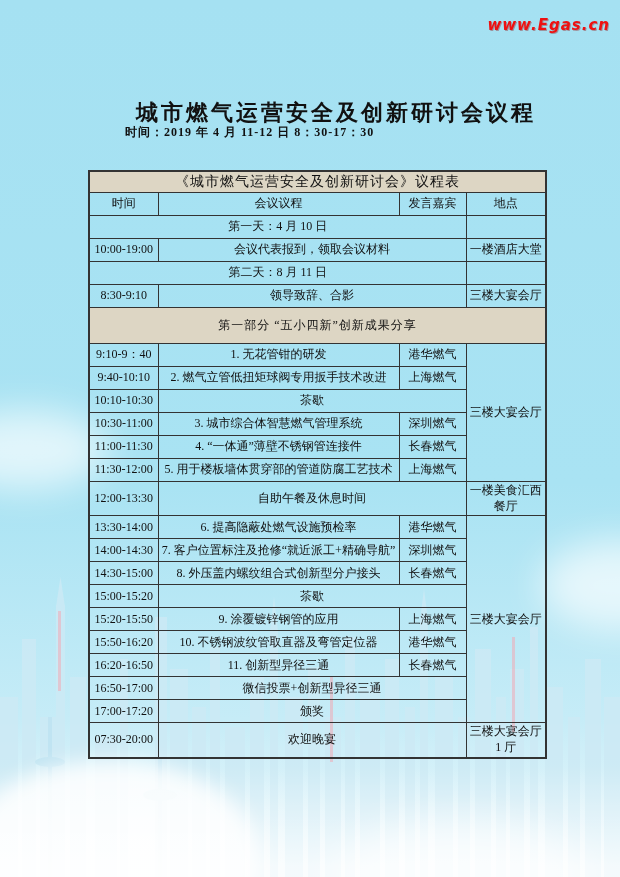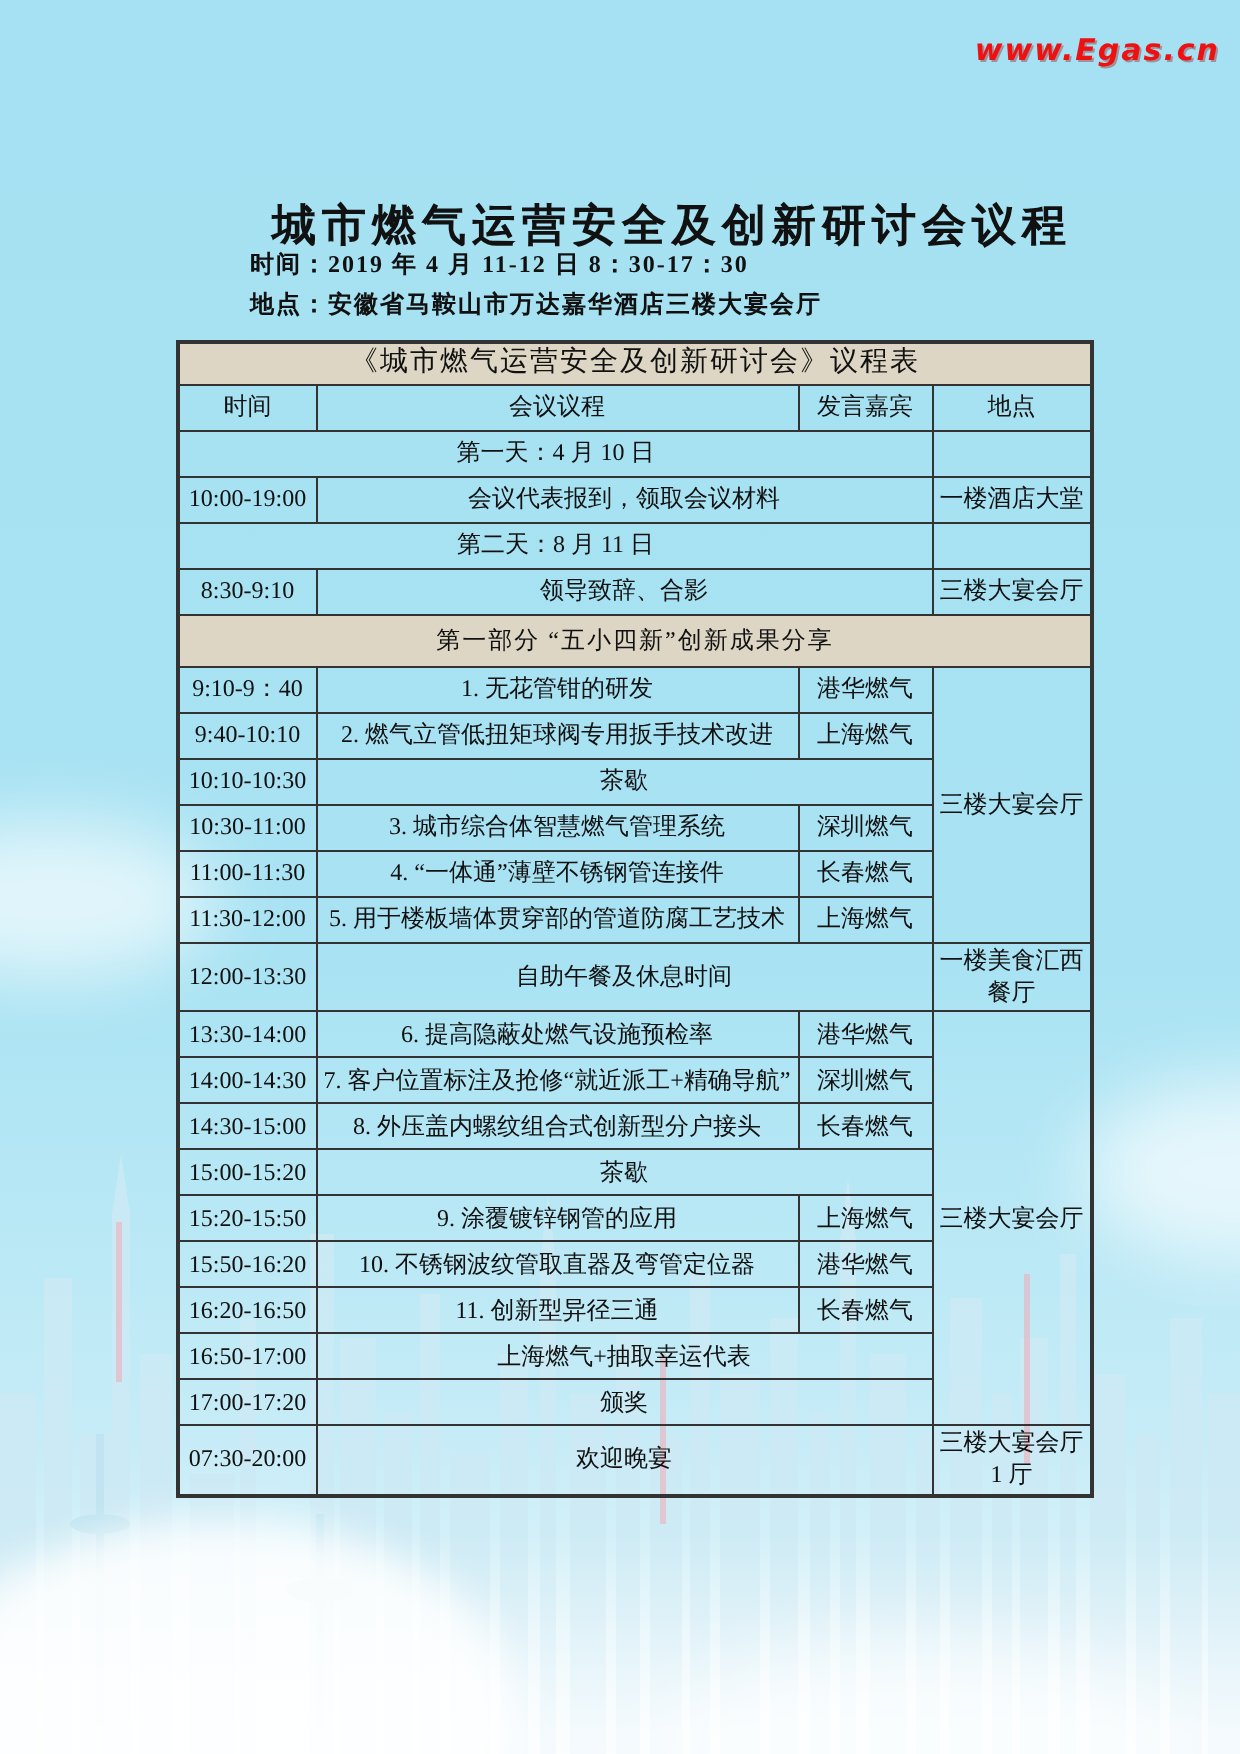--- a/index.html
+++ b/index.html
@@ -67,21 +67,21 @@
     text-align:center;
     vertical-align:middle;
     padding:1px 3px;
     font-weight:normal;
     line-height:1.3;
   }
   table.agenda{border:2px solid var(--border);}
   tr.h-normal{height:23px;margin-top:40px;}
   tr.h-tall{height:34px;}
   tr.h-title{height:14px;}
-  tr.h-section{height:26px;}
+  tr.h-section{height:36px;}
   td.tbl-title{
     background:var(--section-bg);
     font-size:14px;font-weight:bold;letter-spacing:1px;
     border-bottom:2px solid var(--border);
   }
   td.section-row{
     background:var(--section-bg);
     font-weight:bold;letter-spacing:1px;
     border-top:2px solid var(--border);
     border-bottom:2px solid var(--border);
@@ -150,21 +150,20 @@
   <div class="cloud c3"></div>
   <div class="cloud c4"></div>
   <div class="bottom-fade"></div>
 </div>
 
 <div class="watermark">www.Egas.cn</div>
 
 <div class="doc">
   <h1 class="doc-title">城市燃气运营安全及创新研讨会议程</h1>
   <div class="info-line info-time">时间：2019 年 4 月 11-12 日  8：30-17：30</div>
-  <div class="info-line info-place">地点：安徽省马鞍山市万达嘉华酒店三楼大宴会厅</div>
 
   <table class="agenda">
     <colgroup>
         <col style="width:69px">
         <col style="width:241px">
         <col style="width:67px">
         <col style="width:80px">
       </colgroup>
 
     <tbody>
@@ -272,21 +271,21 @@
       <td class="agenda-item">10. 不锈钢波纹管取直器及弯管定位器</td>
       <td>港华燃气</td>
     </tr>
     <tr class="h-normal">
       <td class="time-cell">16:20-16:50</td>
       <td class="agenda-item">11. 创新型异径三通</td>
       <td>长春燃气</td>
     </tr>
     <tr class="h-normal">
       <td class="time-cell">16:50-17:00</td>
-      <td colspan="2">上海燃气+抽取幸运代表</td>
+      <td colspan="2">微信投票+创新型异径三通</td>
     </tr>
     <tr class="h-normal">
       <td class="time-cell">17:00-17:20</td>
       <td colspan="2">颁奖</td>
     </tr>
 
     <tr class="h-tall">
       <td class="time-cell">07:30-20:00</td>
       <td colspan="2">欢迎晚宴</td>
       <td>三楼大宴会厅 1 厅</td>

